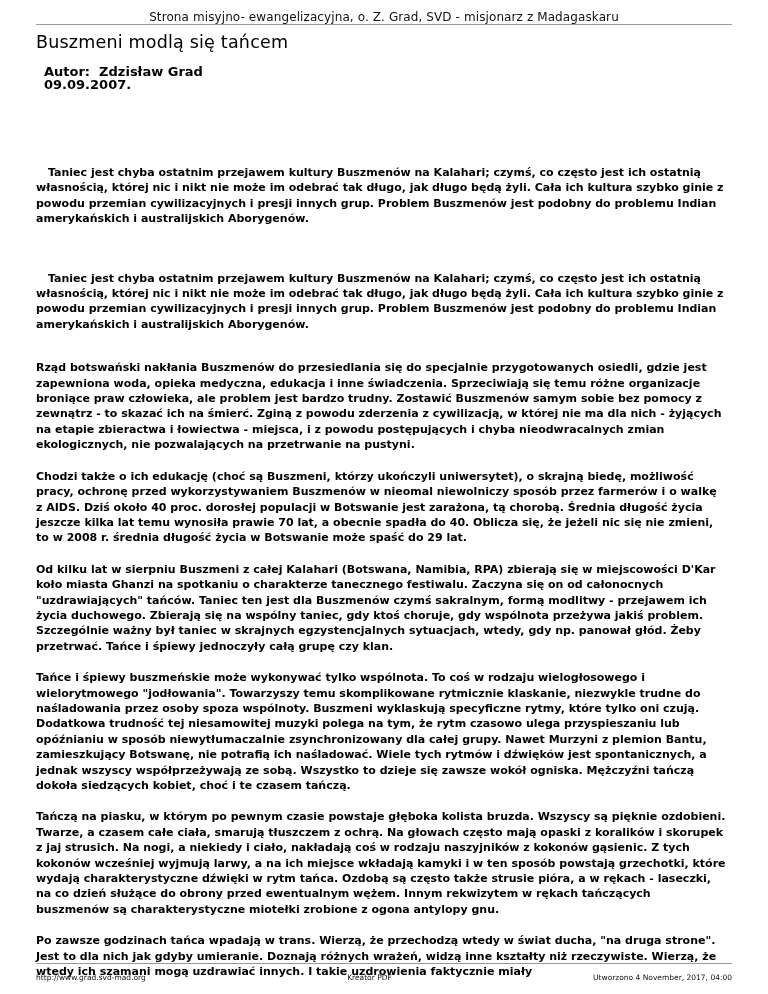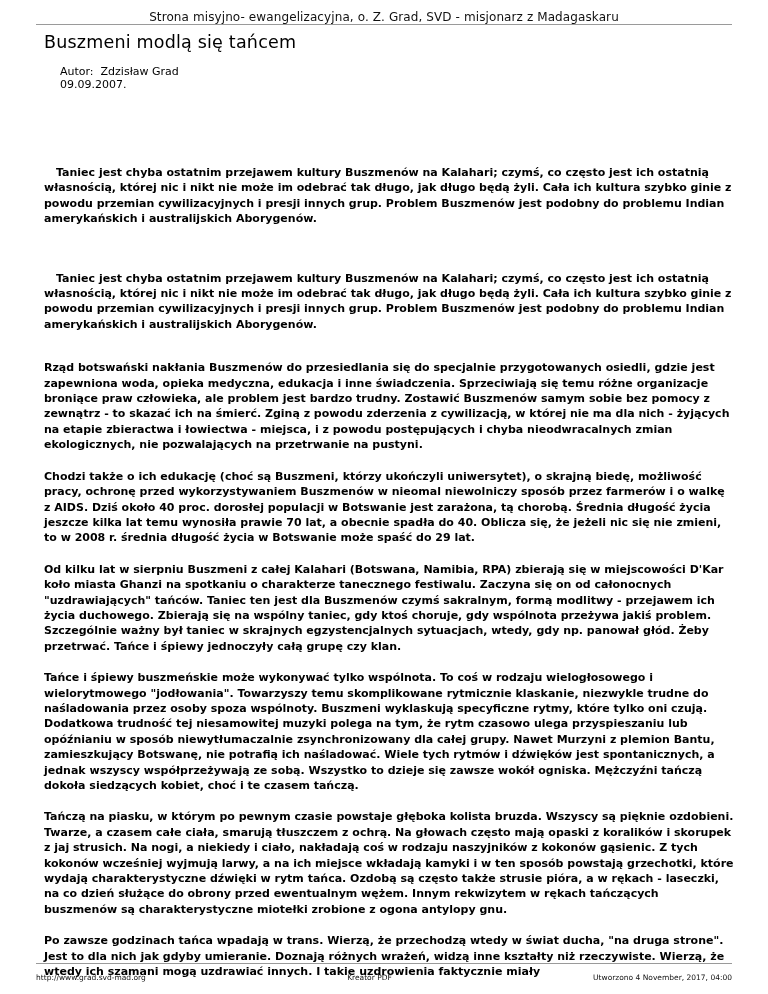--- a/index.html
+++ b/index.html
@@ -35,36 +35,37 @@
     position: absolute;
     top: 24px;
     left: 36px;
     width: 696px;
     height: 1px;
     background: #9a9a9a;
   }
   .content {
     position: absolute;
     top: 32px;
-    left: 44px;
+    left: 36px;
     width: 700px;
   }
   h1.doc-title {
     font-size: 17.5px;
     font-weight: normal;
     margin: 0 0 14px 0;
     padding: 0;
     letter-spacing: 0.2px;
     color: #000;
   }
   .byline {
-    font-size: 11px;
+    font-size: 13px;
     line-height: 12.5px;
-    margin: 0 0 0 16px;
+    margin: 0 0 0 8px;
     color: #000;
+    font-weight: bold;
   }
   .byline div {
     white-space: pre;
   }
   .spacer-big {
     height: 74px;
   }
   p.para {
     font-size: 11px;
     line-height: 15.4px;

